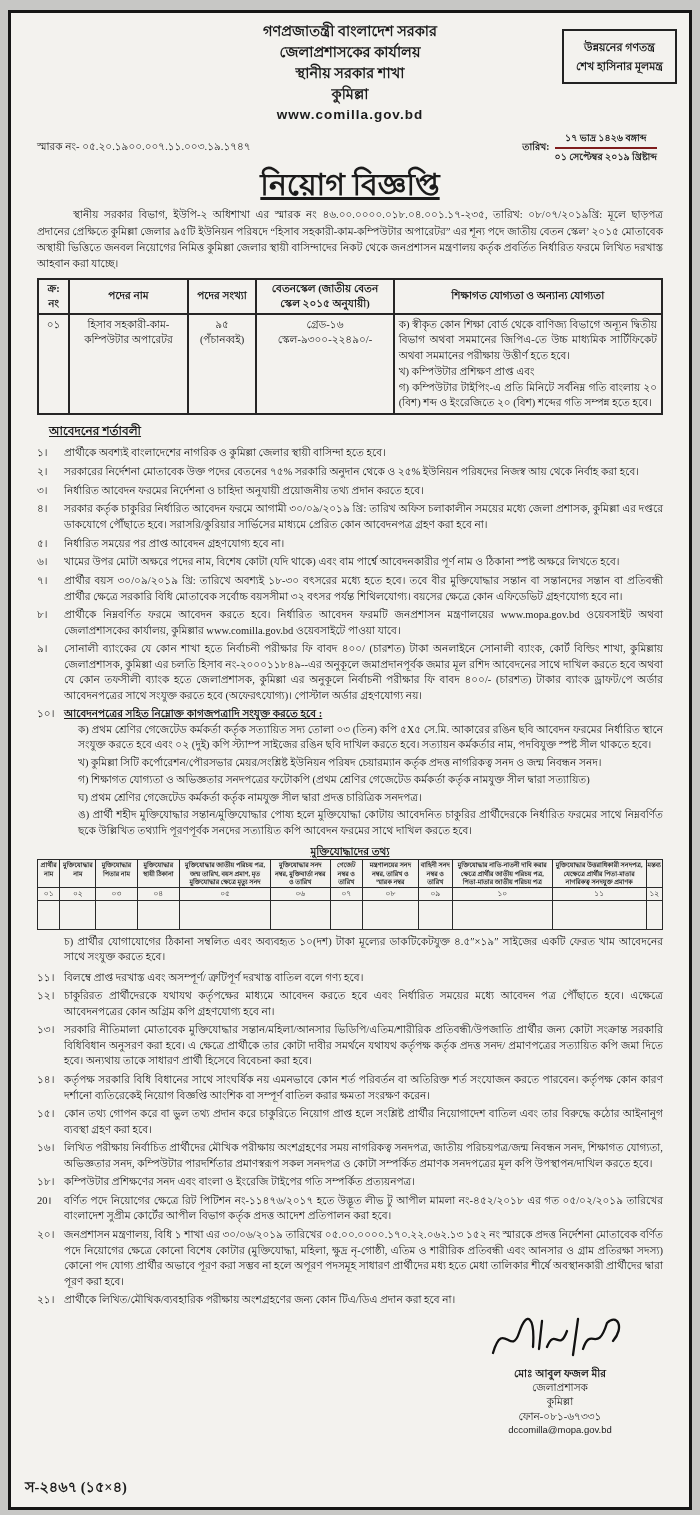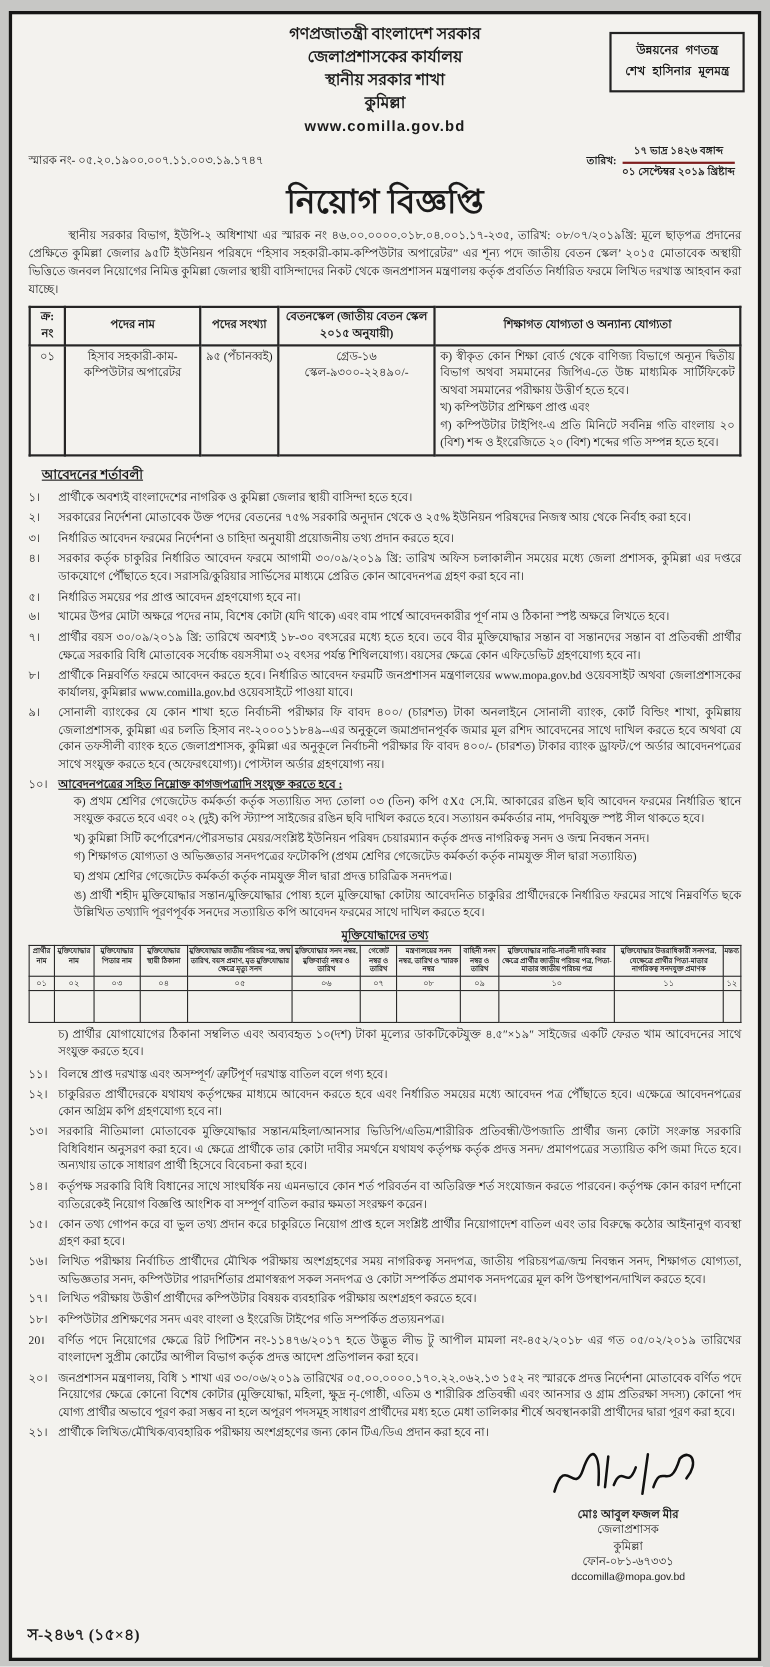--- a/index.html
+++ b/index.html
@@ -1,32 +1,32 @@
 <!DOCTYPE html>
 <html><head>
 <meta charset="utf-8">
 <style>
   html,body{margin:0;padding:0;}
   body{font-family:"Liberation Serif","DejaVu Serif",serif;color:#1b1b1b;}
   .page{position:relative;width:700px;height:1515px;background:#c7c7c5;overflow:hidden;}
   .sheet{position:absolute;left:8px;right:8px;top:10px;bottom:5px;background:#f3f2ee;
-         border:3px solid #161616;box-sizing:border-box;padding:8px 15px 6px;overflow:hidden;
+         border:3px solid #161616;box-sizing:border-box;padding:8px 26px 6px;overflow:hidden;
          font-size:10.5px;line-height:1.5;}
   .org{ text-align:center;font-weight:700;}
   .org div{font-size:14.5px;line-height:1.45;}
   .website{text-align:center;font-family:"Liberation Sans",sans-serif;font-size:13.5px;font-weight:700;letter-spacing:1px;}
   .slogan-box{position:absolute;top:16px;right:12px;border:2px solid #222;padding:7px 12px;
-              text-align:center;font-weight:700;font-size:11px;line-height:1.7;background:#f3f2ee;font-family:Liberation Mono, monospace;}
+              text-align:center;font-weight:700;font-size:11px;line-height:1.7;background:#f3f2ee;}
   .memo-row{display:flex;justify-content:space-between;align-items:flex-start;margin-top:6px;}
   .memo{font-size:10.5px;padding-top:8px;}
   .date-block{display:flex;gap:5px;font-size:9.5px;font-weight:700;align-items:center;margin-right:6px;}
   .date-frac{display:inline-block;text-align:center;}
   .date-frac .top{display:block;border-bottom:2px solid #7f1d1d;padding:0 3px 1px;}
   .date-frac .bot{display:block;padding-top:1px;}
-  .doc-title{text-align:center;font-size:30px;font-weight:700;margin:2px 0 4px;line-height:1.25;}
+  .doc-title{text-align:center;font-size:30px;font-weight:700;margin:2px 0 4px;line-height:1.25;text-decoration:underline;}
   .intro{text-align:justify;text-indent:36px;margin:0 0 6px;line-height:1.55;}
   table{border-collapse:collapse;width:100%;}
   .pos-table td,.pos-table th{border:2px solid #262626;padding:2px 4px;vertical-align:top;}
   .pos-table th{font-size:10.5px;font-weight:700;vertical-align:middle;line-height:1.35;}
   .pos-table .c{text-align:center;}
   .pos-table .qual div{text-align:justify;line-height:1.5;}
   .cond-heading{font-size:12px;font-weight:700;text-decoration:underline;margin:7px 12px 5px;}
   .cond{display:flex;margin-bottom:3px;}
   .cond .cnum{flex:0 0 27px;}
   .cond .ctext{flex:1;text-align:justify;line-height:1.48;}
@@ -252,24 +252,20 @@
         <div class="cond">
           <span class="cnum">১৫।</span>
           <div class="ctext">কোন তথ্য গোপন করে বা ভুল তথ্য প্রদান করে চাকুরিতে নিয়োগ প্রাপ্ত হলে সংশ্লিষ্ট প্রার্থীর নিয়োগাদেশ বাতিল এবং তার বিরুদ্ধে কঠোর আইনানুগ ব্যবস্থা গ্রহণ করা হবে।</div>
         </div>
 
         <div class="cond">
           <span class="cnum">১৬।</span>
           <div class="ctext">লিখিত পরীক্ষায় নির্বাচিত প্রার্থীদের মৌখিক পরীক্ষায় অংশগ্রহণের সময় নাগরিকত্ব সনদপত্র, জাতীয় পরিচয়পত্র/জন্ম নিবন্ধন সনদ, শিক্ষাগত যোগ্যতা, অভিজ্ঞতার সনদ, কম্পিউটার পারদর্শিতার প্রমাণস্বরূপ সকল সনদপত্র ও কোটা সম্পর্কিত প্রমাণক সনদপত্রের মূল কপি উপস্থাপন/দাখিল করতে হবে।</div>
         </div>
 
-        <div class="cond">
-          <span class="cnum">১৭।</span>
-          <div class="ctext">লিখিত পরীক্ষায় উত্তীর্ণ প্রার্থীদের কম্পিউটার বিষয়ক ব্যবহারিক পরীক্ষায় অংশগ্রহণ করতে হবে।</div>
-        </div>
 
         <div class="cond">
           <span class="cnum">১৮।</span>
           <div class="ctext">কম্পিউটার প্রশিক্ষণের সনদ এবং বাংলা ও ইংরেজি টাইপের গতি সম্পর্কিত প্রত্যয়নপত্র।</div>
         </div>
 
         <div class="cond">
           <span class="cnum">20।</span>
           <div class="ctext">বর্ণিত পদে নিয়োগের ক্ষেত্রে রিট পিটিশন নং-১১৪৭৬/২০১৭ হতে উদ্ভূত লীভ টু আপীল মামলা নং-৪৫২/২০১৮ এর গত ০৫/০২/২০১৯ তারিখের বাংলাদেশ সুপ্রীম কোর্টের আপীল বিভাগ কর্তৃক প্রদত্ত আদেশ প্রতিপালন করা হবে।</div>
         </div>

